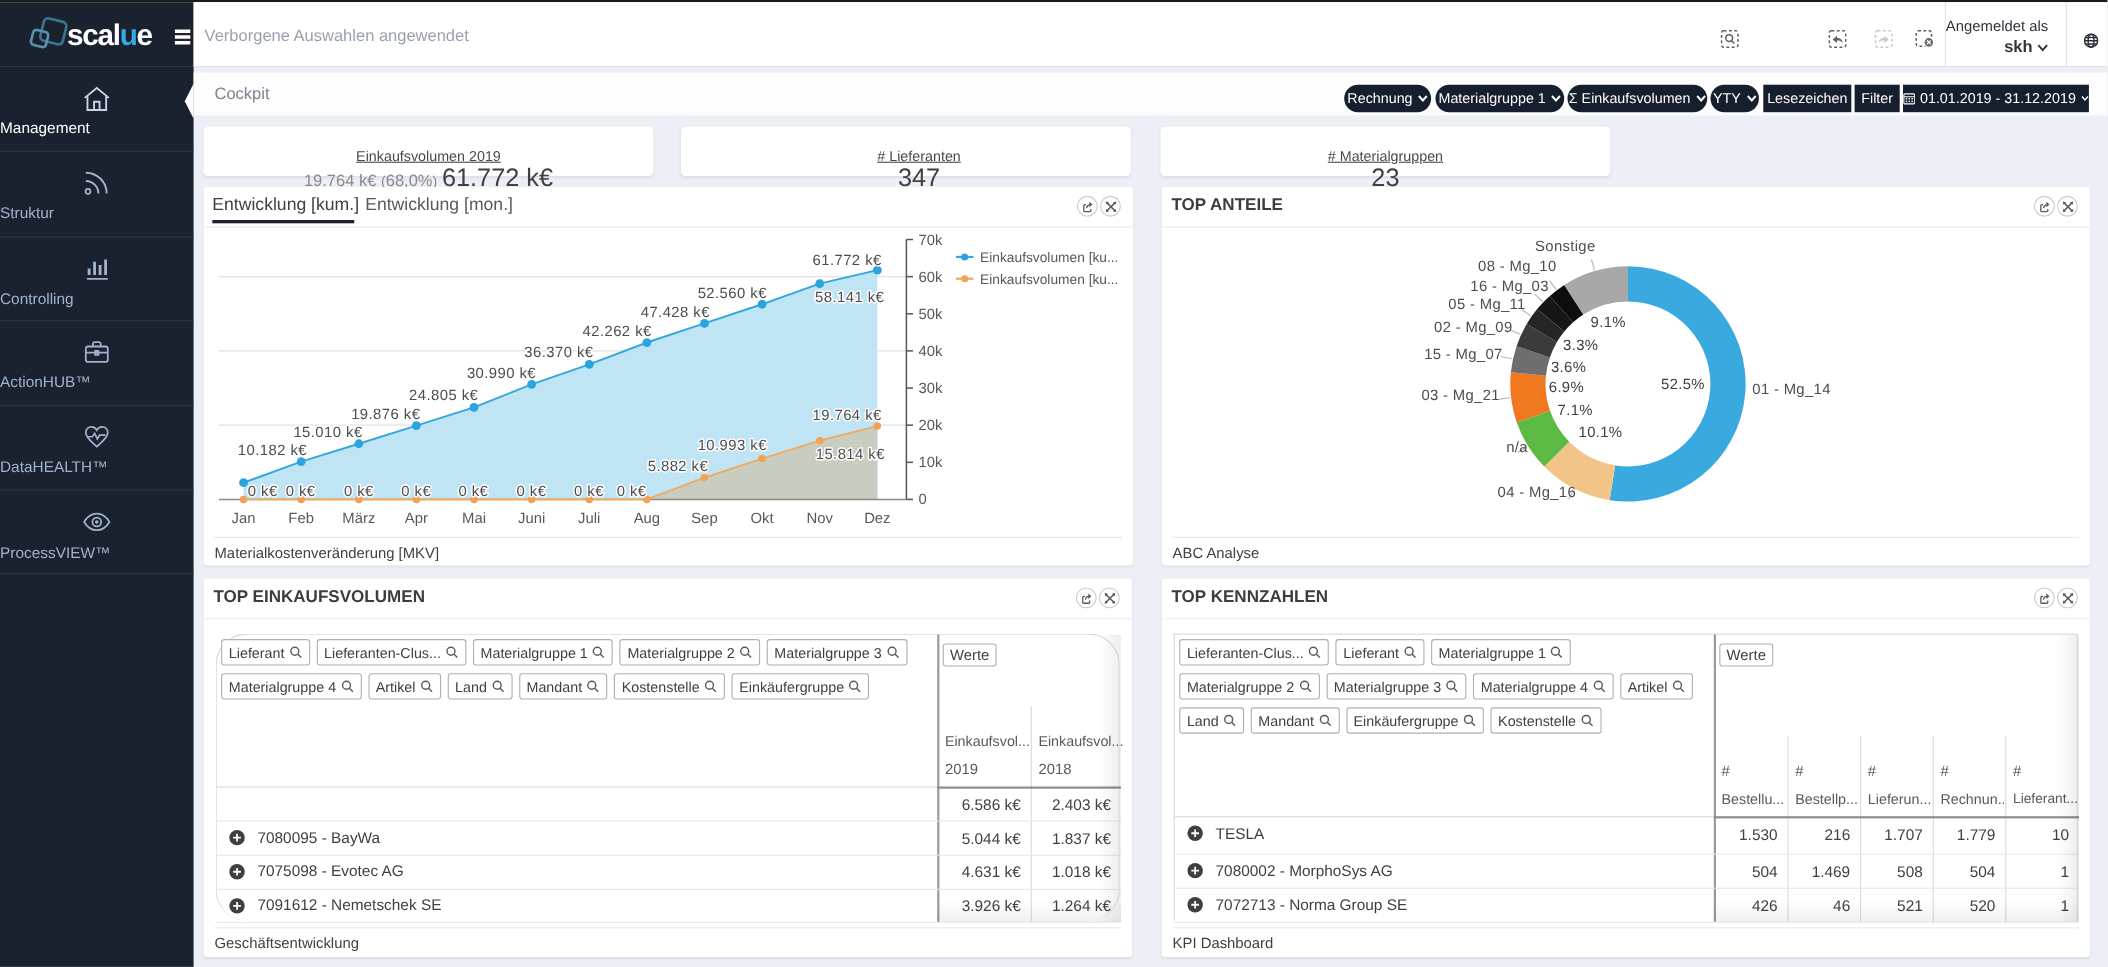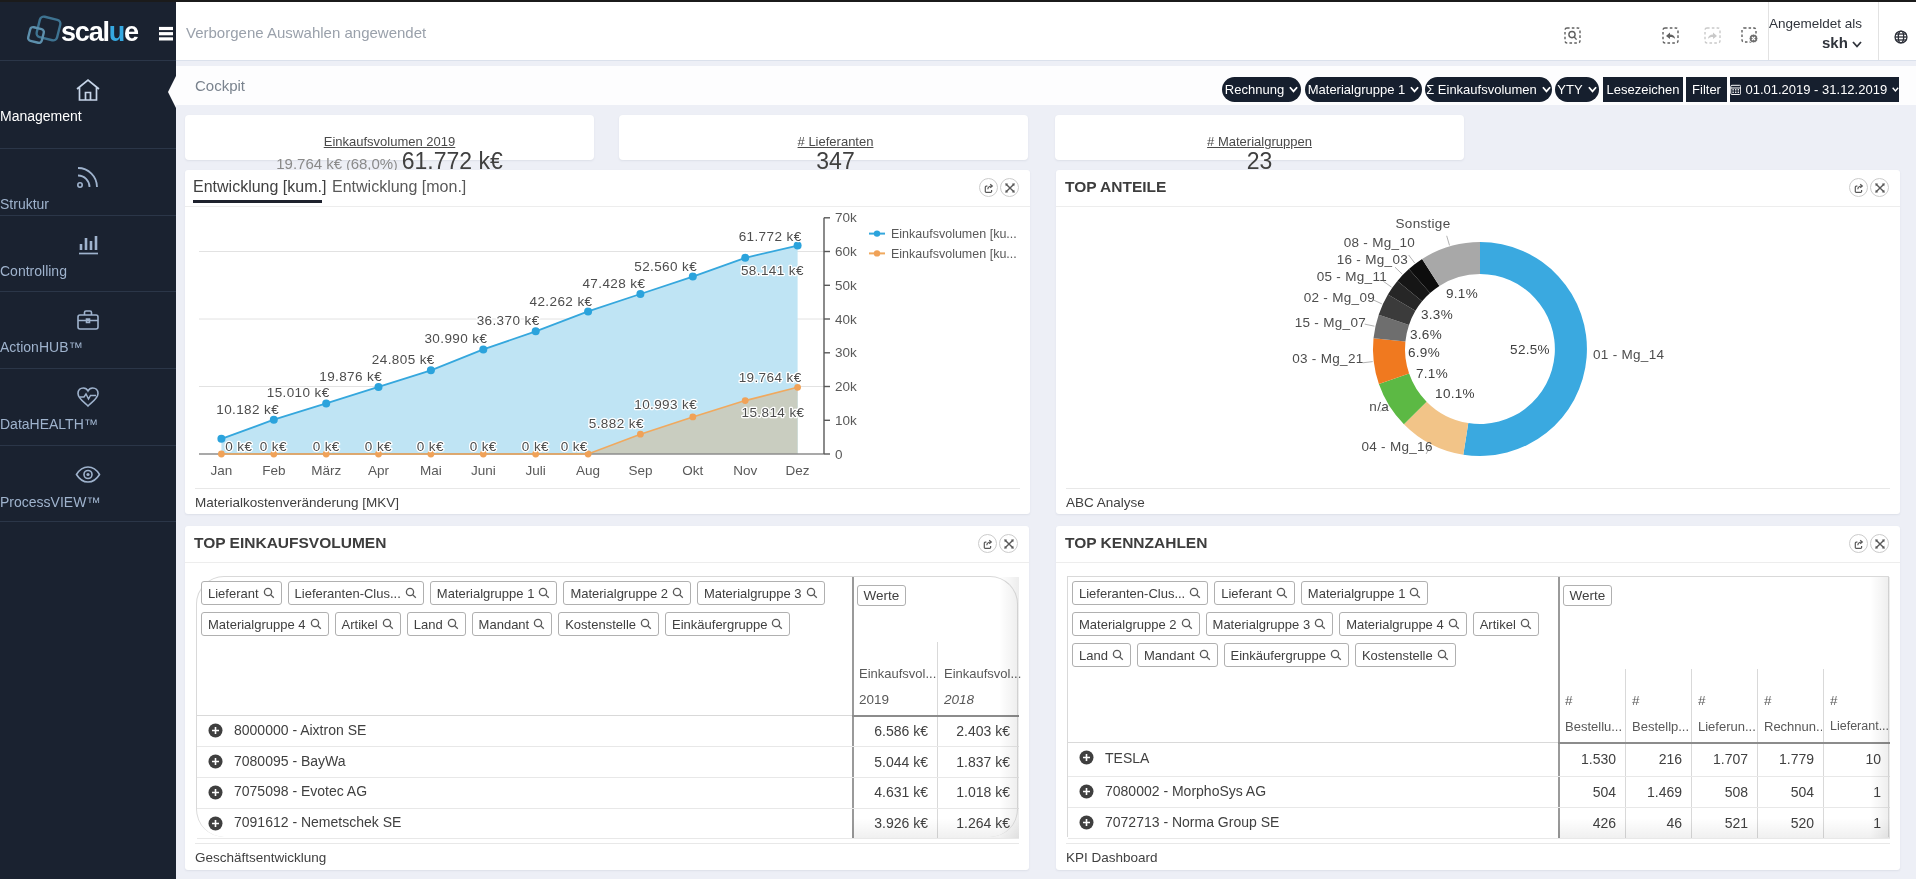--- a/index.html
+++ b/index.html
@@ -63,21 +63,21 @@
       <line x1="159" y1="31.7" x2="173" y2="31.7"></line>
       <line x1="159" y1="36.9" x2="173" y2="36.9"></line>
     </g>
   </svg>
   <div class="sideitem active" style="top:58px;height:77px;">
     <svg width="30" height="30" style="top:14px;" viewBox="0 0 30 30">
       <path d="M4 14 L15 5 L26 14 M6.5 12.3 V25 H23.5 V12.3 M12.5 25 V17.5 H17.5 V25" stroke-width="1.7"></path>
     </svg>
     <div class="lbl" style="top:47px;">Management</div>
   </div>
-  <div class="sideitem" style="top:146px;height:78px;">
+  <div class="sideitem" style="top:135px;height:78px;">
     <svg width="30" height="30" style="top:13px;" viewBox="0 0 30 30">
       <circle cx="7" cy="23" r="2.2"></circle>
       <path d="M5 13.5 A 11.5 11.5 0 0 1 16.5 25" stroke-width="1.8"></path>
       <path d="M5 6 A 19 19 0 0 1 24 25" stroke-width="1.8"></path>
     </svg>
     <div class="lbl" style="top:47px;">Struktur</div>
   </div>
   <div class="sideitem" style="top:213px;height:76px;">
     <svg width="30" height="30" style="top:13px;" viewBox="0 0 30 30">
       <path d="M6 24.5 H25" stroke-width="1.7"></path>
@@ -439,31 +439,24 @@
             </svg></span><span class="chip">Einkäufergruppe<svg width="12" height="12" viewBox="0 0 12 12">
               <circle cx="5" cy="5" r="3.6"></circle>
               <line x1="7.6" y1="7.6" x2="10.8" y2="10.8"></line>
             </svg></span></div>
 <div style="position:absolute;left:660px;top:8px;width:49px;height:21px;border:1px solid #b0b0b0;border-radius:3px;font-size:13.5px;color:#404040;display:flex;align-items:center;justify-content:center;">Werte</div>
 <div style="position:absolute;left:655px;top:0;width:2px;height:261px;background:#9a9a9a;"></div>
 <div style="position:absolute;left:662px;top:89px;font-size:13px;color:#595959;white-space:nowrap;overflow:hidden;width:77px;">Einkaufsvol...</div>
 <div style="position:absolute;left:662px;top:115px;font-size:13.5px;color:#595959;">2019</div>
 <div style="position:absolute;left:740px;top:65px;width:1px;height:196px;background:#d9d9d9;"></div>
 <div style="position:absolute;left:747px;top:89px;font-size:13px;color:#595959;white-space:nowrap;overflow:hidden;width:77px;">Einkaufsvol...</div>
-<div style="position:absolute;left:747px;top:115px;font-size:13.5px;color:#595959;font-style:italic;">2018</div>
+<div style="position:absolute;left:747px;top:115px;font-size:13.5px;color:#595959;">2018</div>
 <div style="position:absolute;left:0;top:138px;width:655px;height:1px;background:#d9d9d9;"></div>
 <div style="position:absolute;left:655px;top:138px;width:167px;height:2px;background:#8c8c8c;"></div>
 <div style="position:absolute;left:0;top:169px;width:822px;height:1px;background:#e8e8e8;"></div>
-<div style="position:absolute;left:0;top:138px;width:655px;height:31px;">
-          <svg width="15" height="15" viewBox="0 0 15 15" style="position:absolute;left:11px;top:8px;">
-            <circle cx="7.5" cy="7.5" r="7" fill="#3f3f3f"></circle>
-            <path d="M7.5 4 V11 M4 7.5 H11" stroke="#fff" stroke-width="1.6"></path>
-          </svg>
-          <span style="position:absolute;left:37px;top:6.5px;font-size:14px;color:#404040;">8000000 - Aixtron SE</span>
-        </div>
 <div style="position:absolute;left:655px;top:138px;width:76px;height:31px;display:flex;align-items:center;justify-content:flex-end;font-size:14px;color:#404040;">6.586 k€</div>
 <div style="position:absolute;left:740px;top:138px;width:73px;height:31px;display:flex;align-items:center;justify-content:flex-end;font-size:14px;color:#404040;">2.403 k€</div>
 <div style="position:absolute;left:0;top:200px;width:822px;height:1px;background:#e8e8e8;"></div>
 <div style="position:absolute;left:0;top:169px;width:655px;height:31px;">
           <svg width="15" height="15" viewBox="0 0 15 15" style="position:absolute;left:11px;top:8px;">
             <circle cx="7.5" cy="7.5" r="7" fill="#3f3f3f"></circle>
             <path d="M7.5 4 V11 M4 7.5 H11" stroke="#fff" stroke-width="1.6"></path>
           </svg>
           <span style="position:absolute;left:37px;top:6.5px;font-size:14px;color:#404040;">7080095 - BayWa</span>
         </div>

